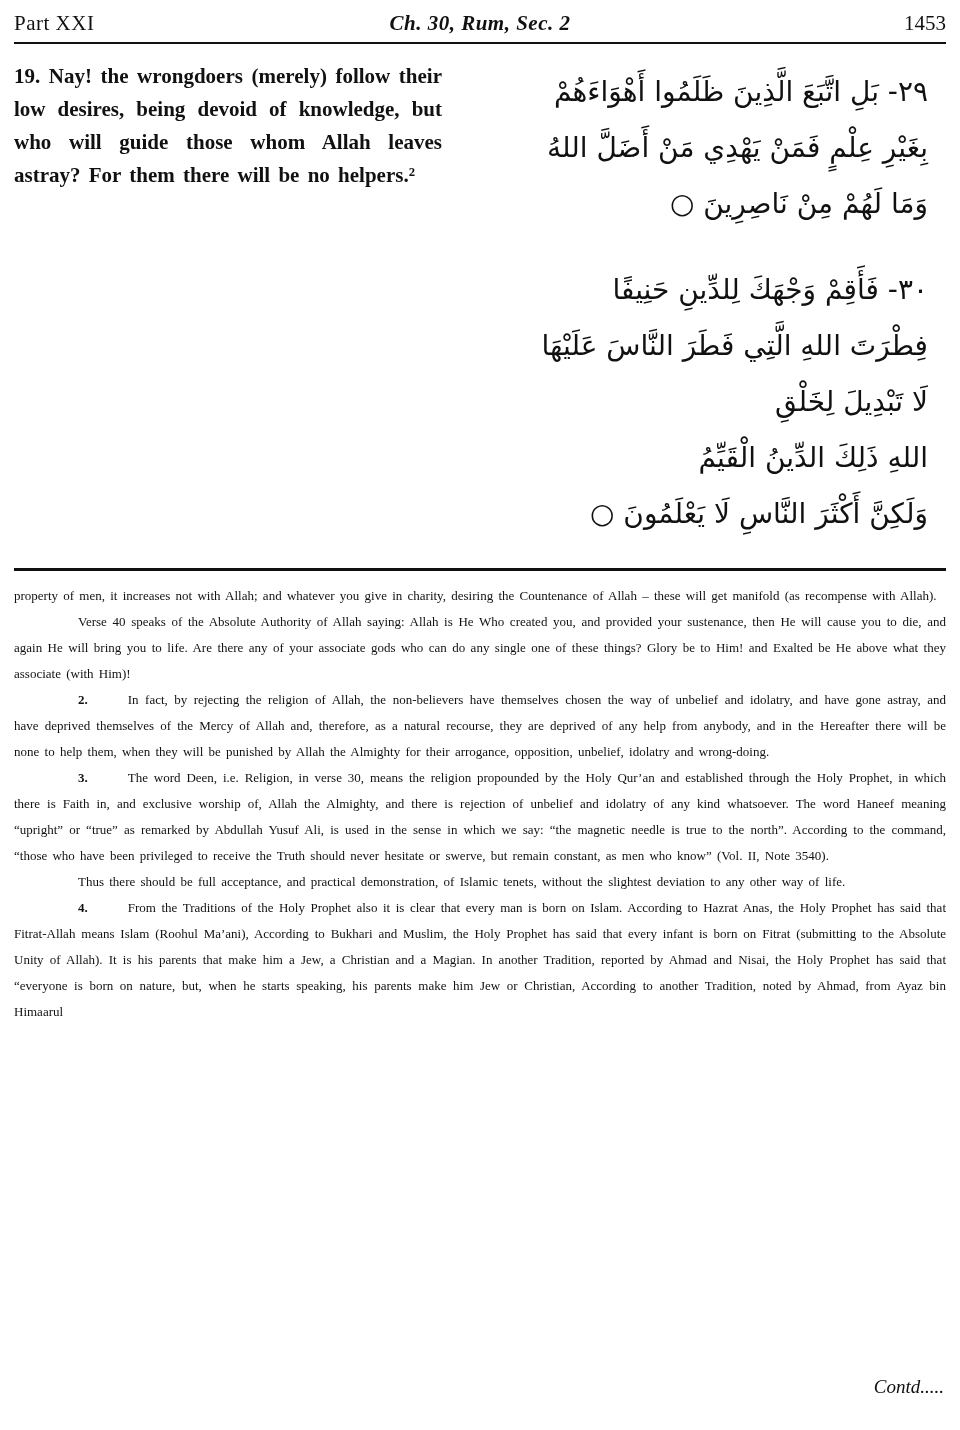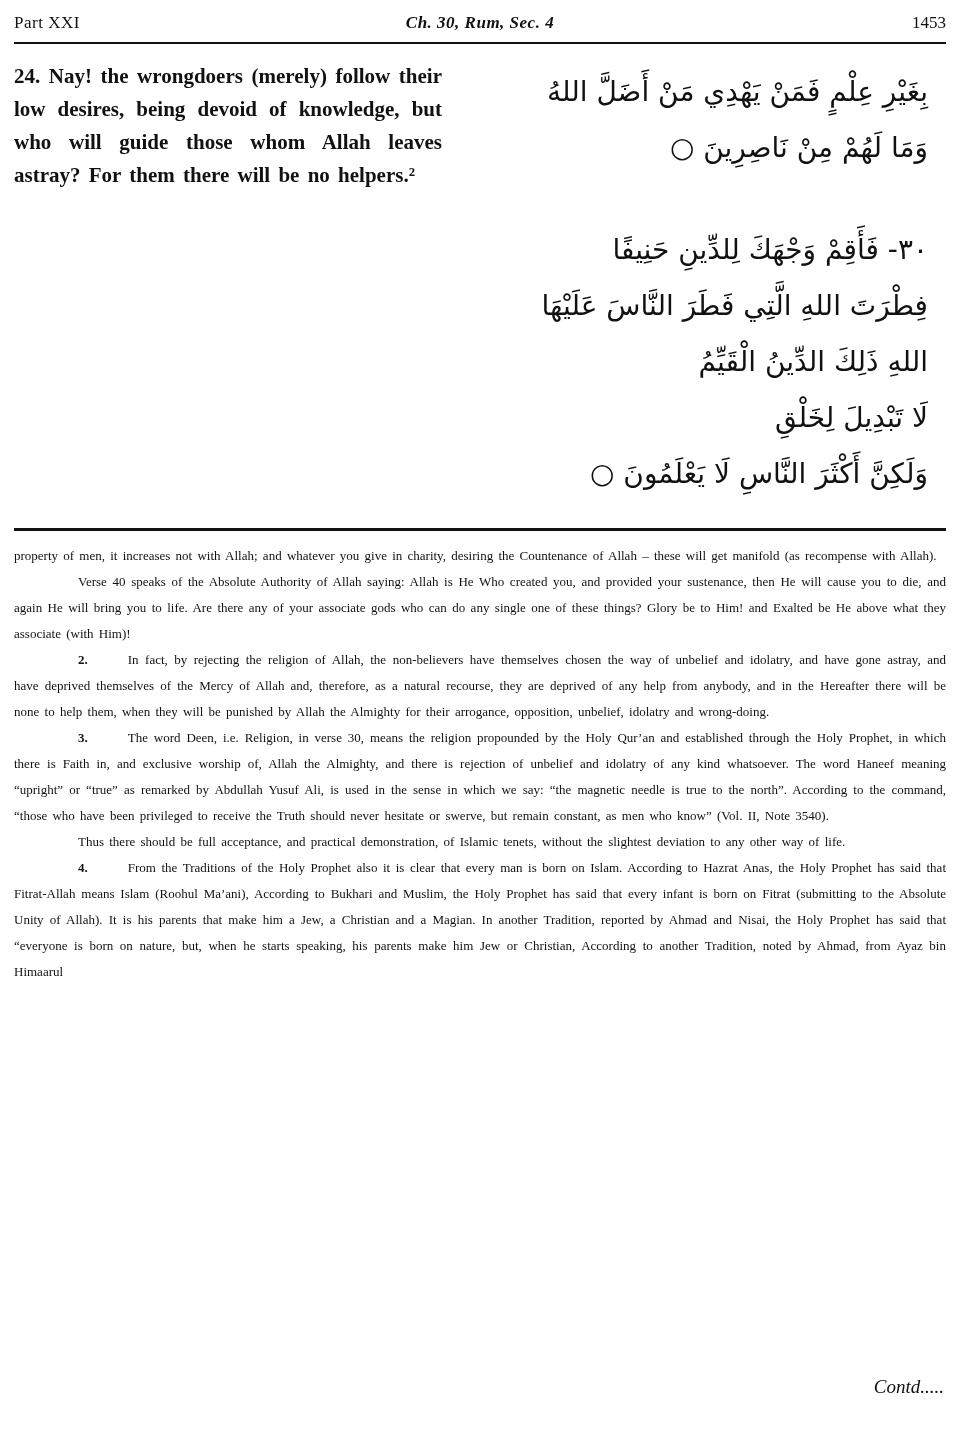--- a/index.html
+++ b/index.html
@@ -12,21 +12,21 @@
     background: #ffffff;
     color: #111111;
     font-family: "Liberation Serif", serif;
     overflow: hidden;
     padding: 8px 14px 0 14px;
   }
   
   .hdr {
     display: flex;
     align-items: baseline;
-    font-size: 17px;
+    font-size: 21px;
     line-height: 26px;
     padding: 2px 0 4px 0;
     justify-content: space-between;
   }
   .hdr .left  { width: 220px; text-align: left; letter-spacing: 0.5px; }
   .hdr .center{ flex: 1; text-align: center; font-style: italic; font-weight: bold; letter-spacing: 0.5px; }
   .hdr .right { width: 220px; text-align: right; }
   .rule-thin  { border: 0; border-top: 2px solid #111; margin: 2px 0 0 0; }
   .rule-thick { border: 0; border-top: 3px solid #111; margin: 6px 0 10px 0; }
   
@@ -72,39 +72,40 @@
     font-size: 19px;
   }
 </style>
 </head>
 <body>
 
 <div class="page">
 
   <div class="hdr">
     <span class="left">Part XXI</span>
-    <span class="center">Ch. 30, Rum, Sec. 4</span>
+    <span class="center">Ch. 30, Rum, Sec. 2</span>
     <span class="right">1453</span>
   </div>
   <hr class="rule-thin">
 
   <div class="verses" id="verses">
       <div class="verse-row">
-        <div class="verse-english">24. Nay! the wrongdoers (merely) follow their low desires, being devoid of knowledge, but who will guide those whom Allah leaves astray? For them there will be no helpers.²</div>
+        <div class="verse-english">19. Nay! the wrongdoers (merely) follow their low desires, being devoid of knowledge, but who will guide those whom Allah leaves astray? For them there will be no helpers.²</div>
         <div class="verse-arabic">
+          <div class="arabic-line">٢٩- بَلِ اتَّبَعَ الَّذِينَ ظَلَمُوا أَهْوَاءَهُمْ</div>
           <div class="arabic-line">بِغَيْرِ عِلْمٍ فَمَنْ يَهْدِي مَنْ أَضَلَّ اللهُ</div>
           <div class="arabic-line">وَمَا لَهُمْ مِنْ نَاصِرِينَ ○</div>
         </div>
       </div>
       <div class="verse-row">
         <div class="verse-arabic">
           <div class="arabic-line">٣٠- فَأَقِمْ وَجْهَكَ لِلدِّينِ حَنِيفًا</div>
           <div class="arabic-line">فِطْرَتَ اللهِ الَّتِي فَطَرَ النَّاسَ عَلَيْهَا</div>
+          <div class="arabic-line">لَا تَبْدِيلَ لِخَلْقِ</div>
           <div class="arabic-line">اللهِ ذَلِكَ الدِّينُ الْقَيِّمُ</div>
-          <div class="arabic-line">لَا تَبْدِيلَ لِخَلْقِ</div>
           <div class="arabic-line">وَلَكِنَّ أَكْثَرَ النَّاسِ لَا يَعْلَمُونَ ○</div>
         </div>
       </div>
     </div>
 
   <hr class="rule-thick">
 
   <div class="commentary" id="commentary">
       <p><span>property of men, it increases not with Allah; and whatever you give in charity, desiring the Countenance of Allah – these will get manifold (as recompense with Allah).</span></p>
       <p class="indent"><span>Verse 40 speaks of the Absolute Authority of Allah saying: Allah is He Who created you, and provided your sustenance, then He will cause you to die, and again He will bring you to life. Are there any of your associate gods who can do any single one of these things? Glory be to Him! and Exalted be He above what they associate (with Him)!</span></p>

